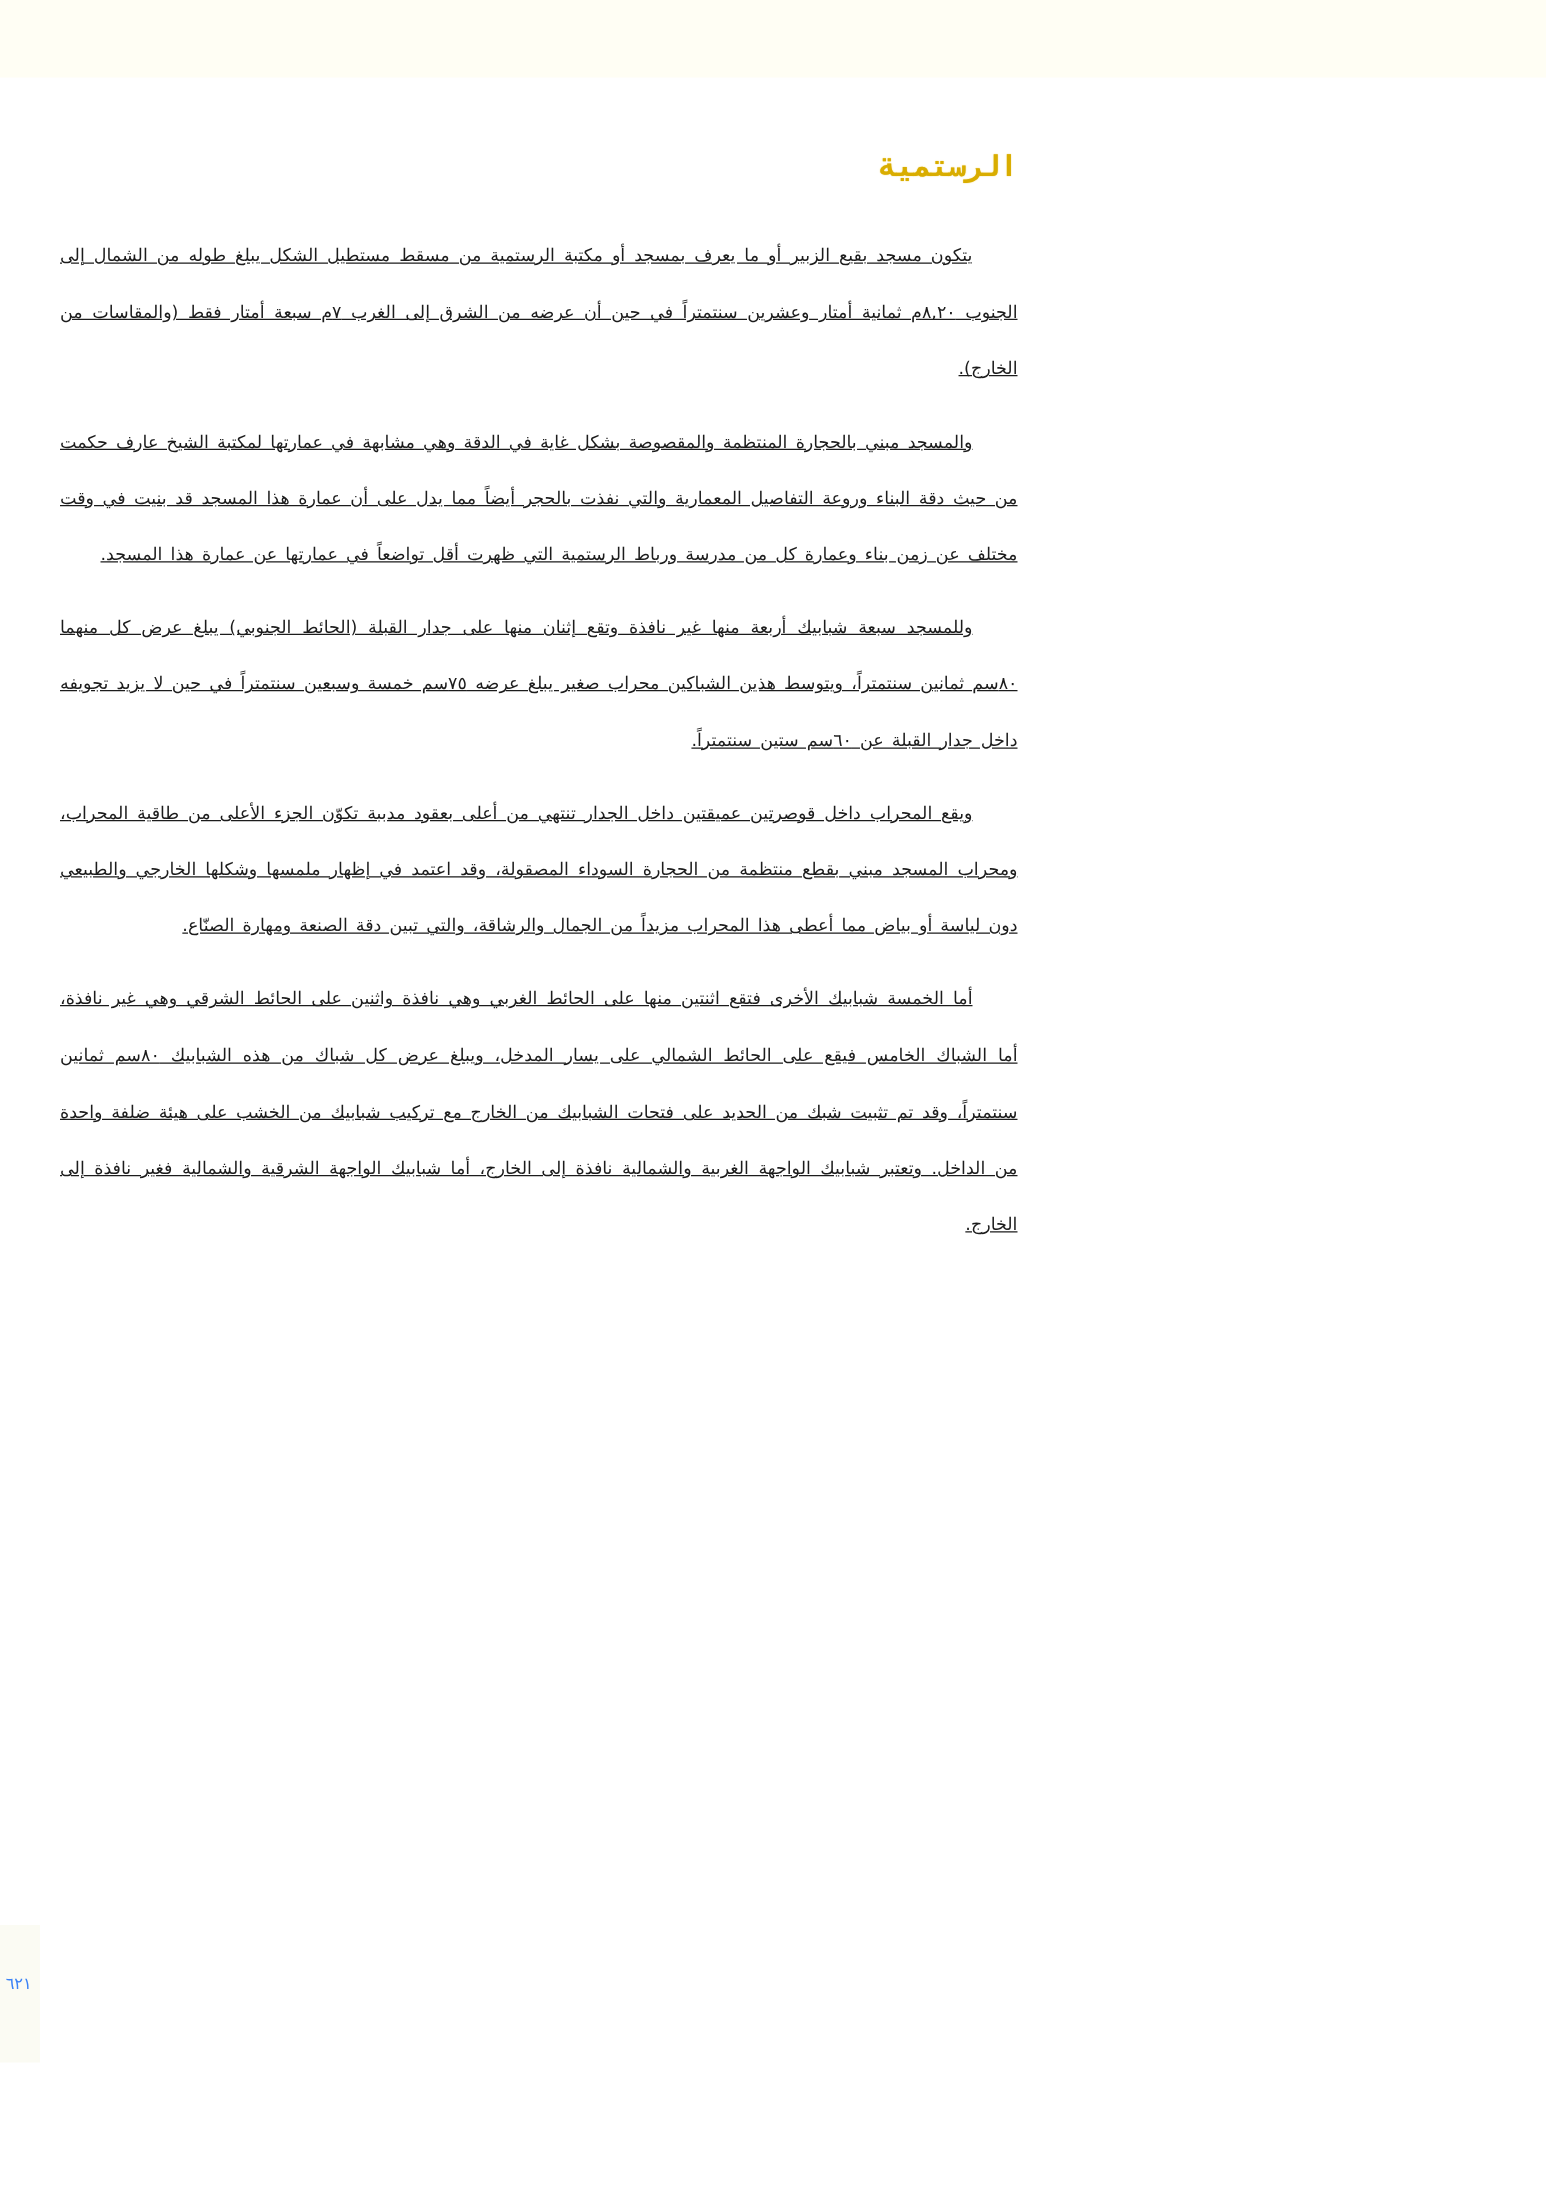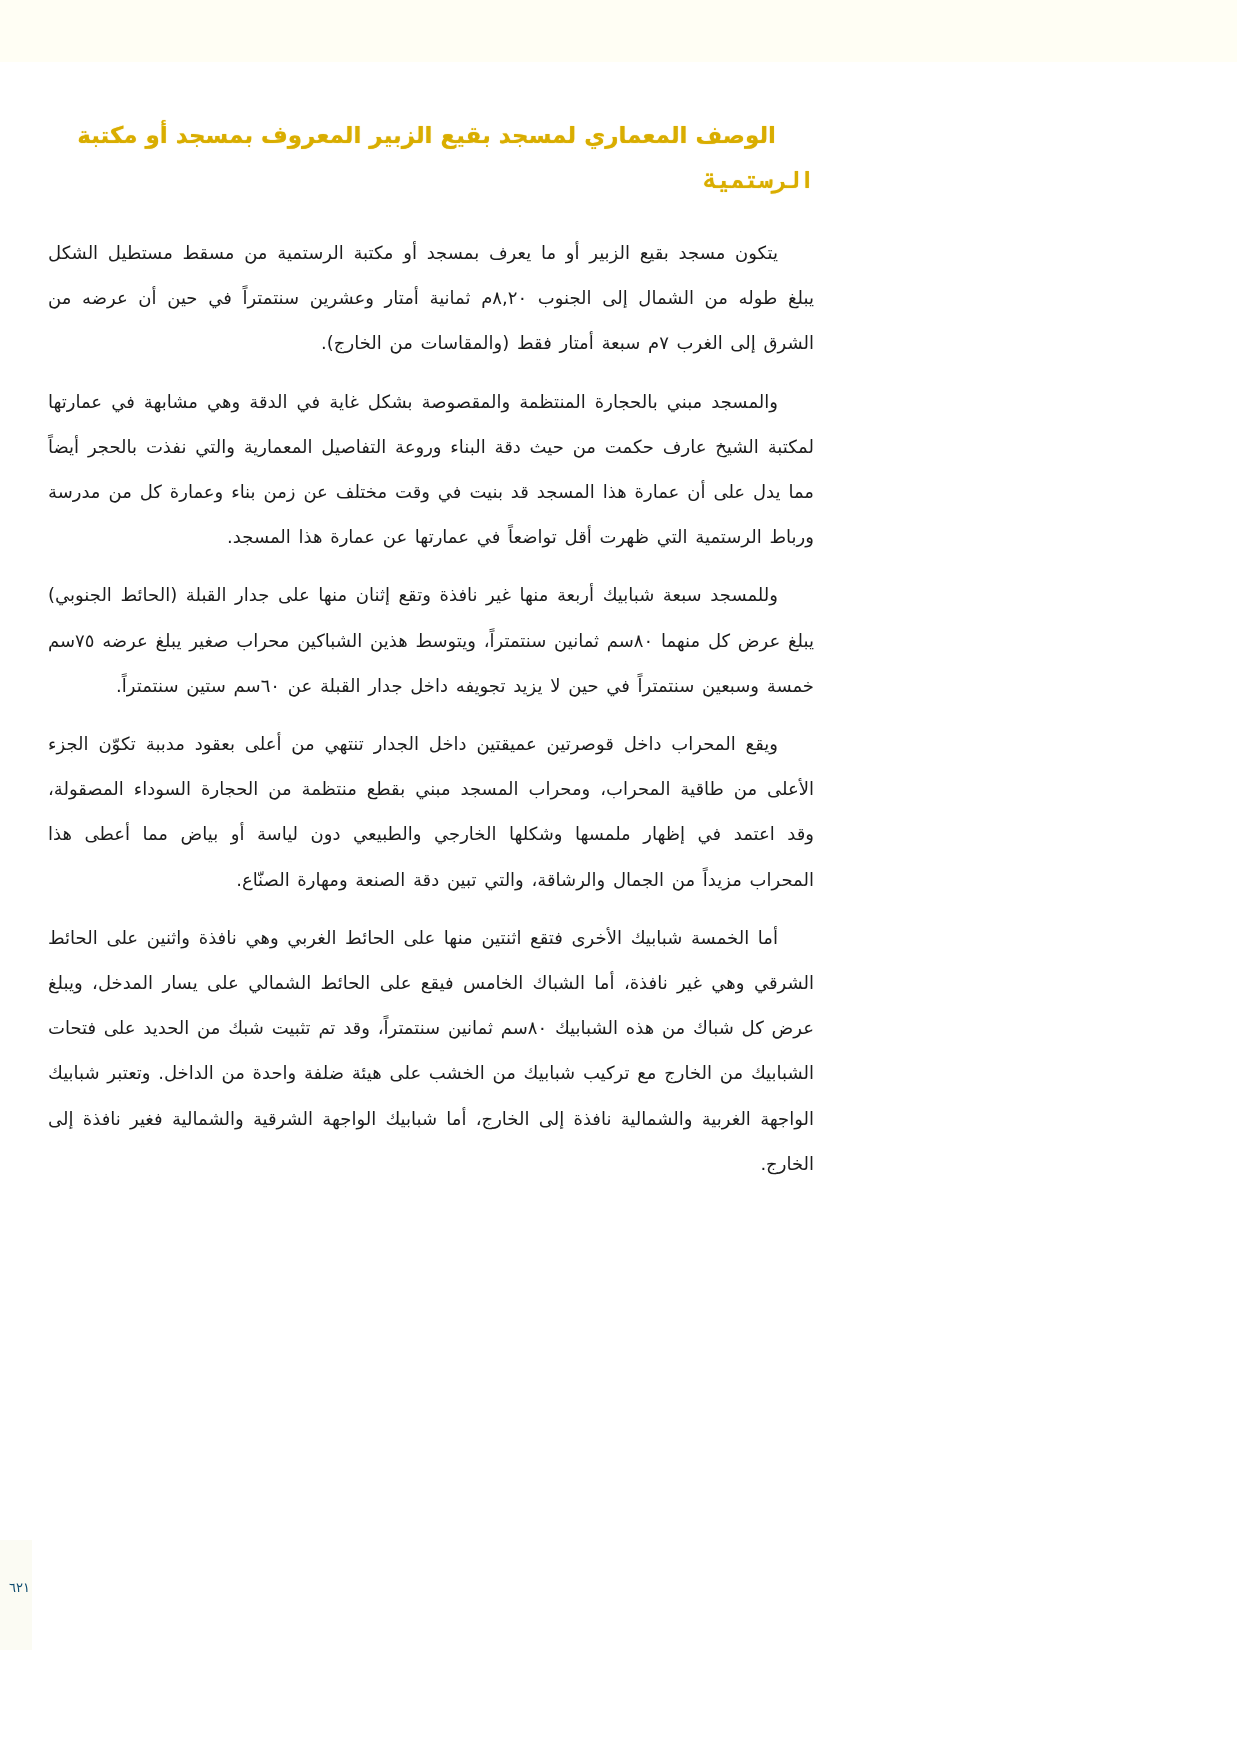--- a/index.html
+++ b/index.html
@@ -29,23 +29,23 @@
       width: 32px;
       height: 110px;
       background: #fbfbf3;
     }
     .page-number {
       position: absolute;
       left: 0;
       top: 1580px;
       width: 30px;
       font-size: 13px;
-      color: #0c4a6e;
+      color: #3b82f6;
       direction: rtl;
-      text-align: right;
+      text-align: center;
       overflow: hidden;
       white-space: nowrap;
     }
     .page {
       position: absolute;
       left: 48px;
       top: 112px;
       width: 766px;
       direction: rtl;
       text-align: justify;
@@ -64,38 +64,38 @@
       text-indent: 0;
     }
     .title .line2 {
       display: block;
       padding-right: 0;
       margin-right: -38px;
       font-family: Liberation Mono, monospace;
     }
     .para {
       font-family: "DejaVu Sans", sans-serif;
-      font-size: 18px;
+      font-size: 14px;
       line-height: 45.2px;
       margin: 0 0 13px 0;
       text-indent: 36px;
       letter-spacing: 0;
       word-spacing: 2px;
+      text-decoration: underline;
     }
   </style>
 </head>
 <body>
 
 <div class="top-band"></div>
 <div class="left-edge"></div>
 <div class="page-number">٦٢١</div>
 
 <div class="page">
   <h2 class="title">
-    <span>الوصف المعماري لمسجد بقيع الزبير المعروف بمسجد أو مكتبة</span>
     <span class="line2">الرستمية</span>
   </h2>
 
   <p class="para">يتكون مسجد بقيع الزبير أو ما يعرف بمسجد أو مكتبة الرستمية من مسقط مستطيل الشكل يبلغ طوله من الشمال إلى الجنوب ٨,٢٠م ثمانية أمتار وعشرين سنتمتراً في حين أن عرضه من الشرق إلى الغرب ٧م سبعة أمتار فقط (والمقاسات من الخارج).</p>
   <p class="para">والمسجد مبني بالحجارة المنتظمة والمقصوصة بشكل غاية في الدقة وهي مشابهة في عمارتها لمكتبة الشيخ عارف حكمت من حيث دقة البناء وروعة التفاصيل المعمارية والتي نفذت بالحجر أيضاً مما يدل على أن عمارة هذا المسجد قد بنيت في وقت مختلف عن زمن بناء وعمارة كل من مدرسة ورباط الرستمية التي ظهرت أقل تواضعاً في عمارتها عن عمارة هذا المسجد.</p>
   <p class="para">وللمسجد سبعة شبابيك أربعة منها غير نافذة وتقع إثنان منها على جدار القبلة (الحائط الجنوبي) يبلغ عرض كل منهما ٨٠سم ثمانين سنتمتراً، ويتوسط هذين الشباكين محراب صغير يبلغ عرضه ٧٥سم خمسة وسبعين سنتمتراً في حين لا يزيد تجويفه داخل جدار القبلة عن ٦٠سم ستين سنتمتراً.</p>
   <p class="para">ويقع المحراب داخل قوصرتين عميقتين داخل الجدار تنتهي من أعلى بعقود مدببة تكوّن الجزء الأعلى من طاقية المحراب، ومحراب المسجد مبني بقطع منتظمة من الحجارة السوداء المصقولة، وقد اعتمد في إظهار ملمسها وشكلها الخارجي والطبيعي دون لياسة أو بياض مما أعطى هذا المحراب مزيداً من الجمال والرشاقة، والتي تبين دقة الصنعة ومهارة الصنّاع.</p>
   <p class="para">أما الخمسة شبابيك الأخرى فتقع اثنتين منها على الحائط الغربي وهي نافذة واثنين على الحائط الشرقي وهي غير نافذة، أما الشباك الخامس فيقع على الحائط الشمالي على يسار المدخل، ويبلغ عرض كل شباك من هذه الشبابيك ٨٠سم ثمانين سنتمتراً، وقد تم تثبيت شبك من الحديد على فتحات الشبابيك من الخارج مع تركيب شبابيك من الخشب على هيئة ضلفة واحدة من الداخل. وتعتبر شبابيك الواجهة الغربية والشمالية نافذة إلى الخارج، أما شبابيك الواجهة الشرقية والشمالية فغير نافذة إلى الخارج.</p>
 </div>
 

